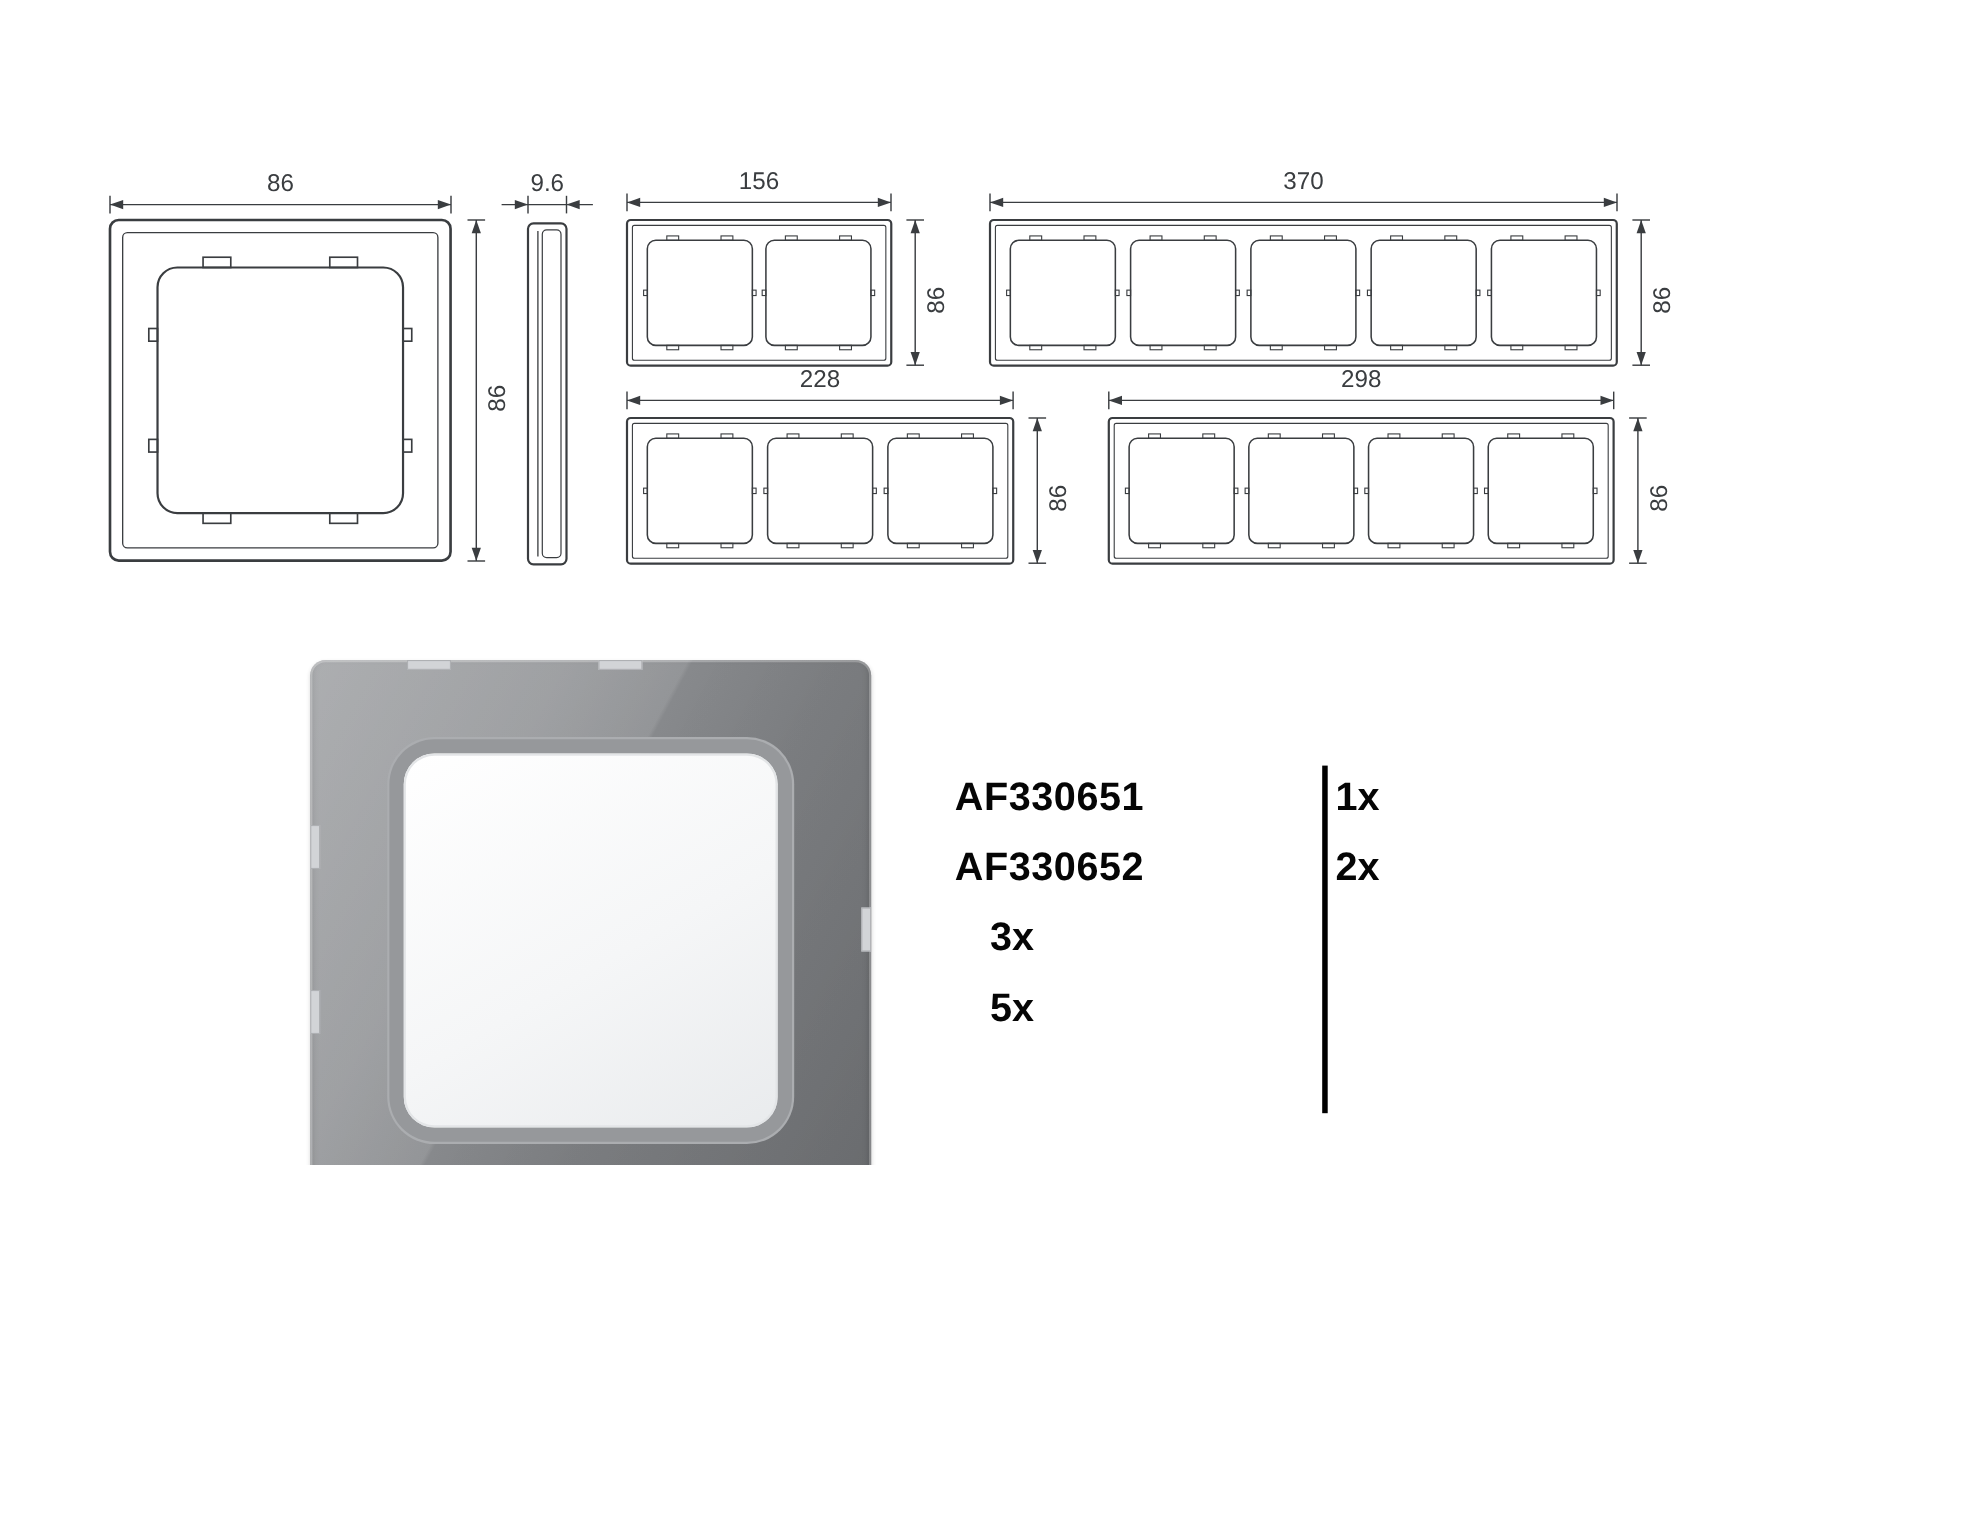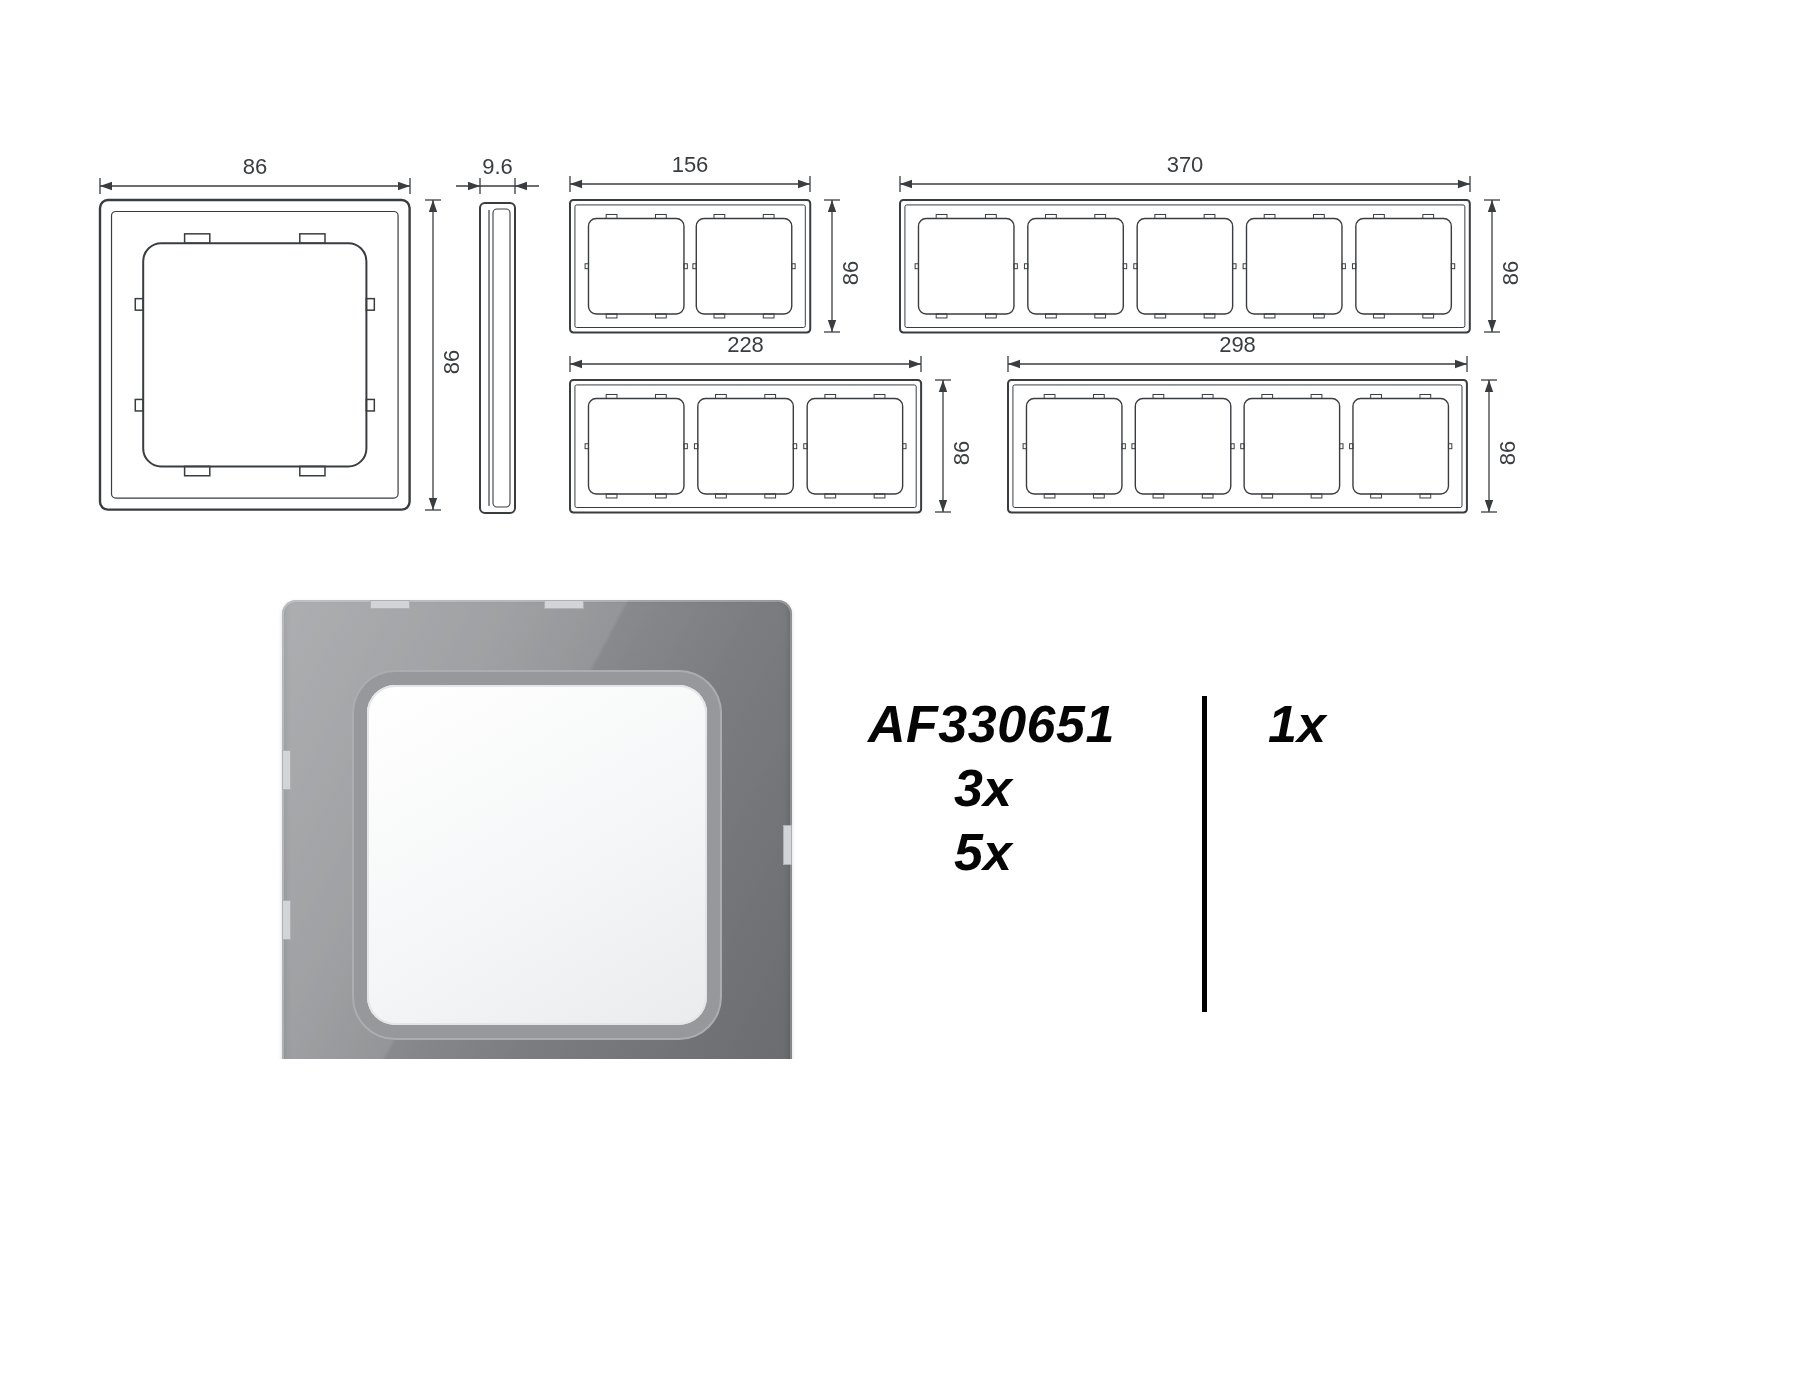--- a/index.html
+++ b/index.html
@@ -23,23 +23,23 @@
   .tt1{left:88px;top:0;width:40px;height:9px;}
   .tt2{left:262px;top:0;width:40px;height:9px;}
   .tb1{left:150px;bottom:0;width:40px;height:9px;}
   .tb2{left:324px;bottom:0;width:40px;height:9px;}
   .tl1{left:0;top:150px;width:9px;height:40px;}
   .tl2{left:0;top:300px;width:9px;height:40px;}
   .tr1{right:0;top:225px;width:9px;height:40px;}
 
   
   .plist{position:absolute;left:868px;top:692px;font-weight:700;color:#050505;}
-  .prow{display:flex;align-items:center;height:64px;font-size:52px;font-style:italic;}
+  .prow{display:flex;align-items:center;height:64px;font-size:36px;}
   .pcode{width:314px;letter-spacing:.5px;}
-  .pqty{margin-left:86px;}
+  .pqty{margin-left:32px;}
   .vline{position:absolute;left:334px;top:4px;width:5px;height:316px;background:#000;}
 </style>
 </head>
 <body>
 
 <div class="page">
 
   <svg id="drawings" width="1800" height="1400" viewBox="0 0 1800 1400" font-family="Liberation Sans, sans-serif">
       <g fill="none" stroke="#3a3d40">
         <rect x="100" y="200" width="309.6" height="309.6" rx="7.920000000000001" stroke-width="2.4"></rect>
@@ -275,20 +275,24 @@
     <div class="window"></div>
   </div>
 
   <div class="plist">
     <div class="vline"></div>
     <div class="prow">
       <span class="pcode">AF330651</span>
       <span class="pqty">1x</span>
     </div>
     <div class="prow">
+      <span class="pcode">AF330652</span>
+      <span class="pqty">2x</span>
+    </div>
+    <div class="prow">
       <span class="pqty">3x</span>
     </div>
     <div class="prow">
       <span class="pqty">5x</span>
     </div>
   </div>
 
 </div>
 
 </body></html>

